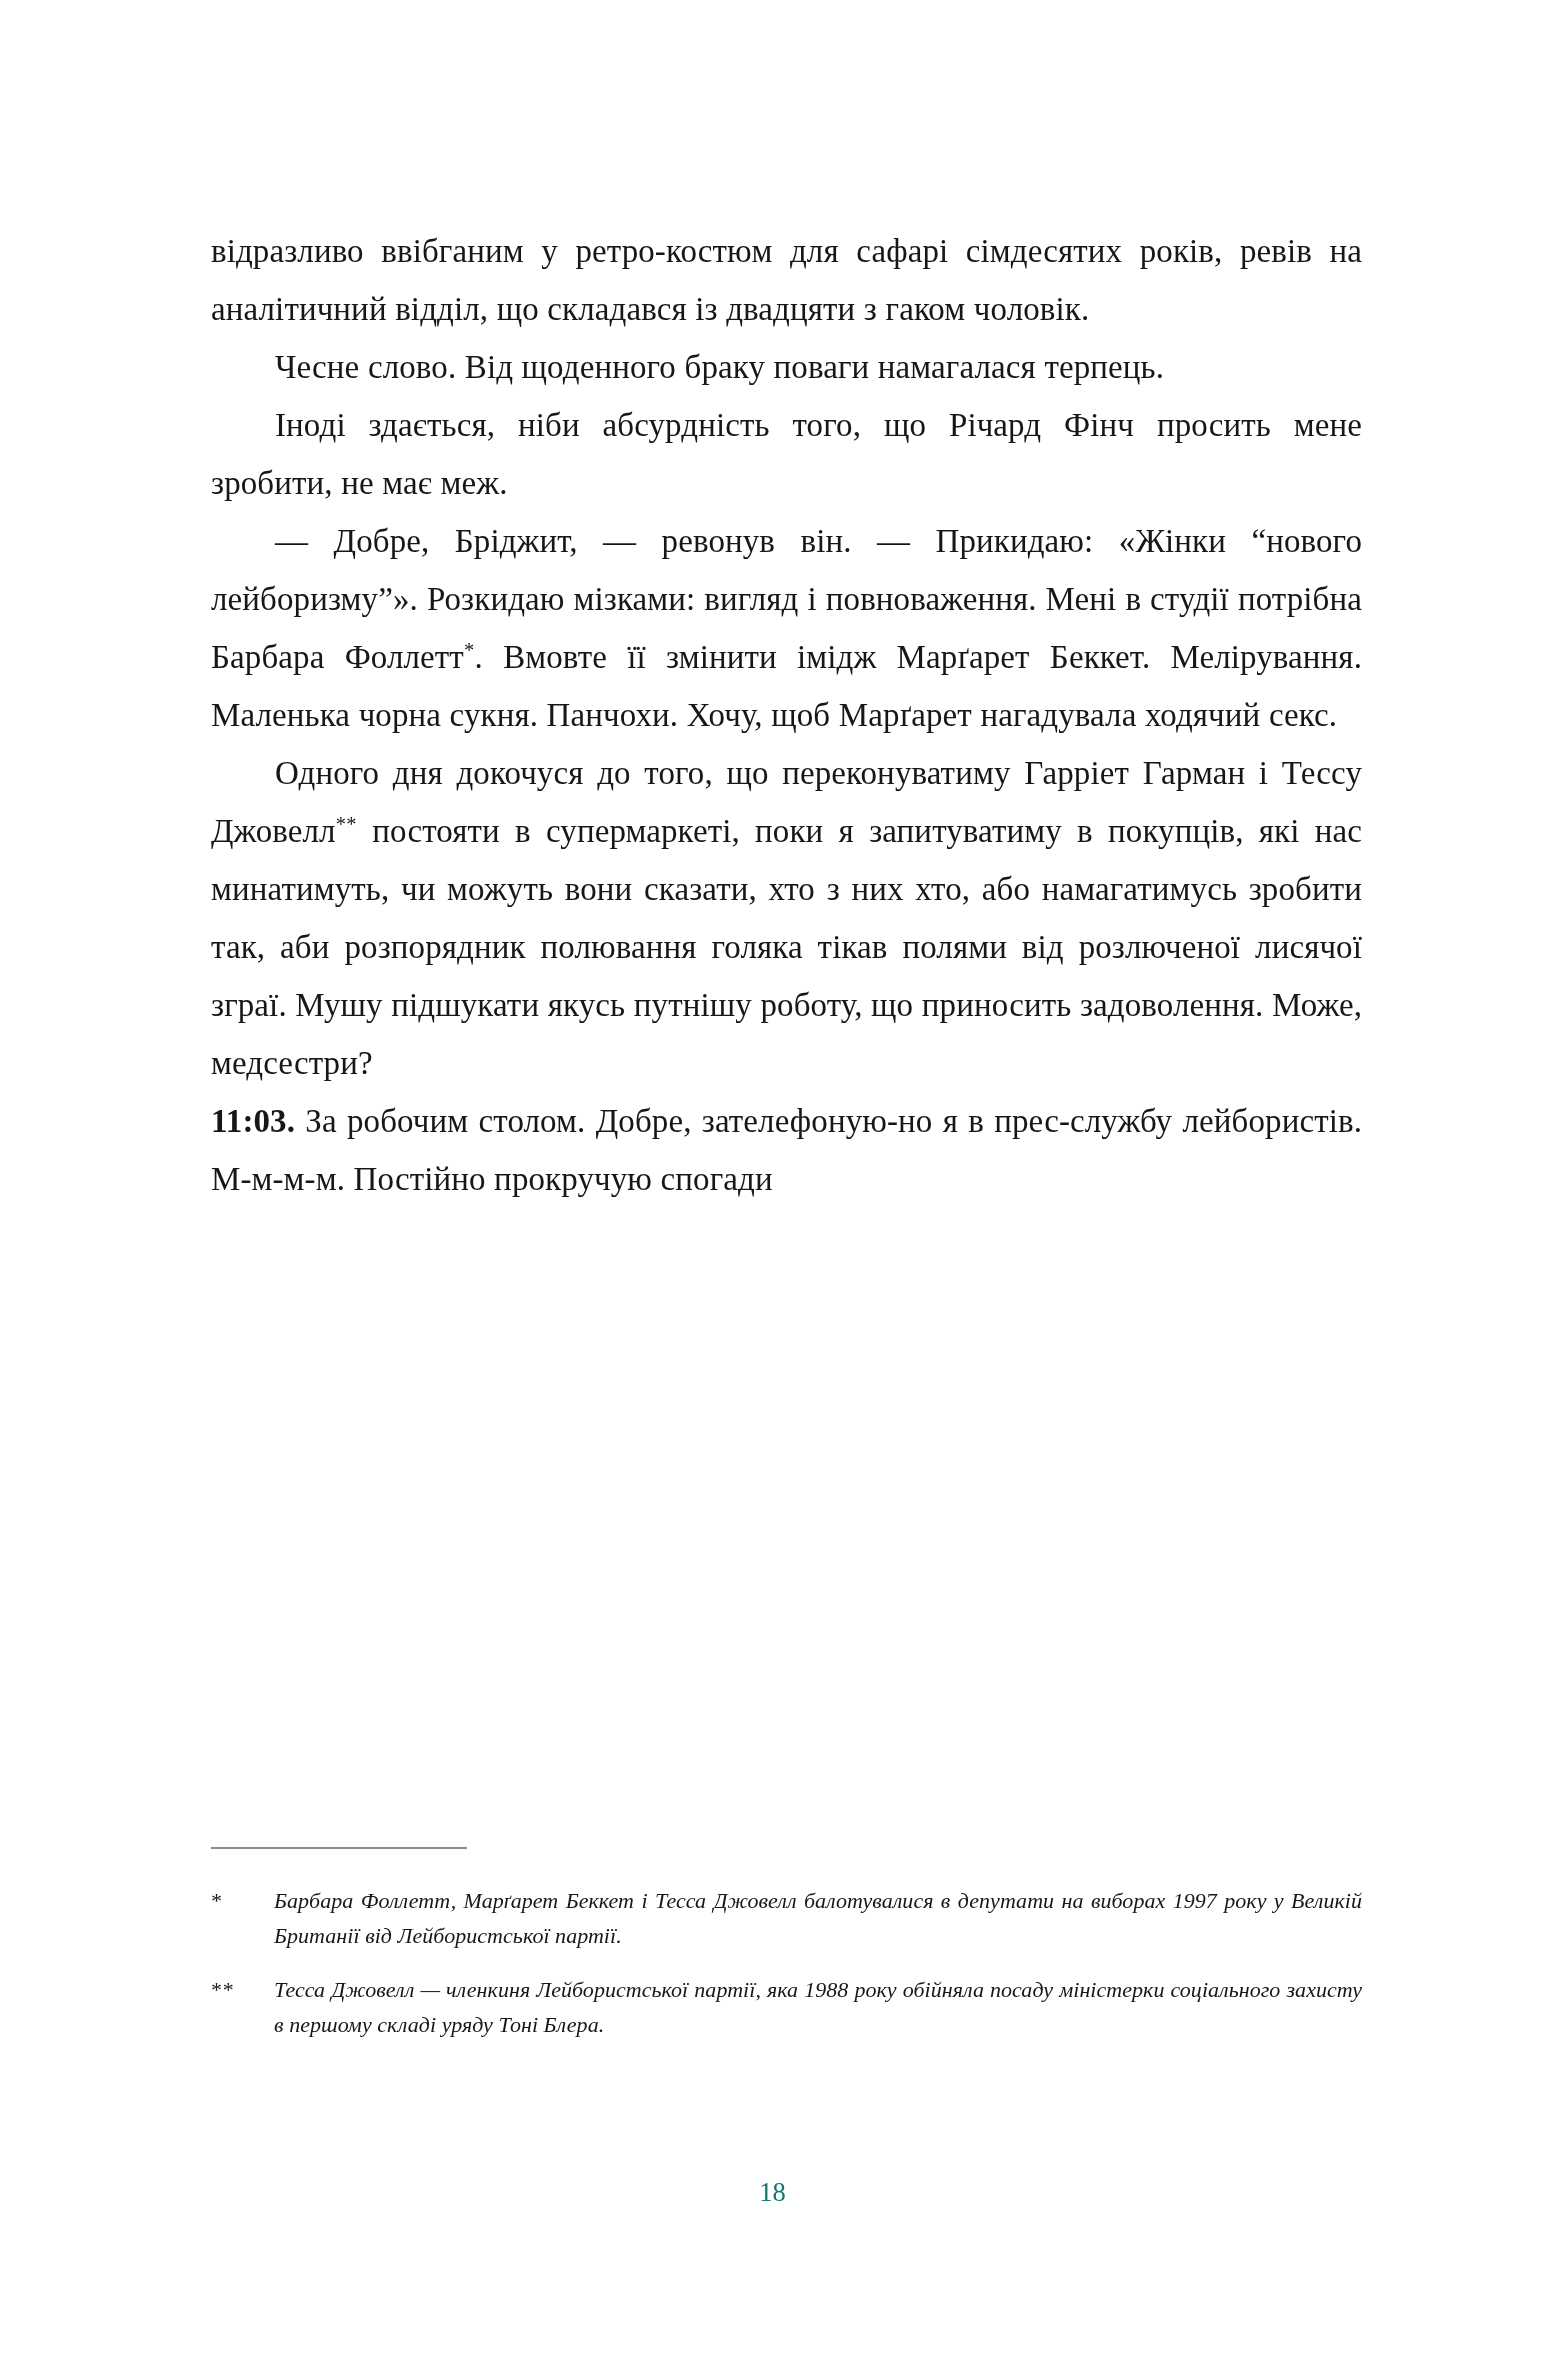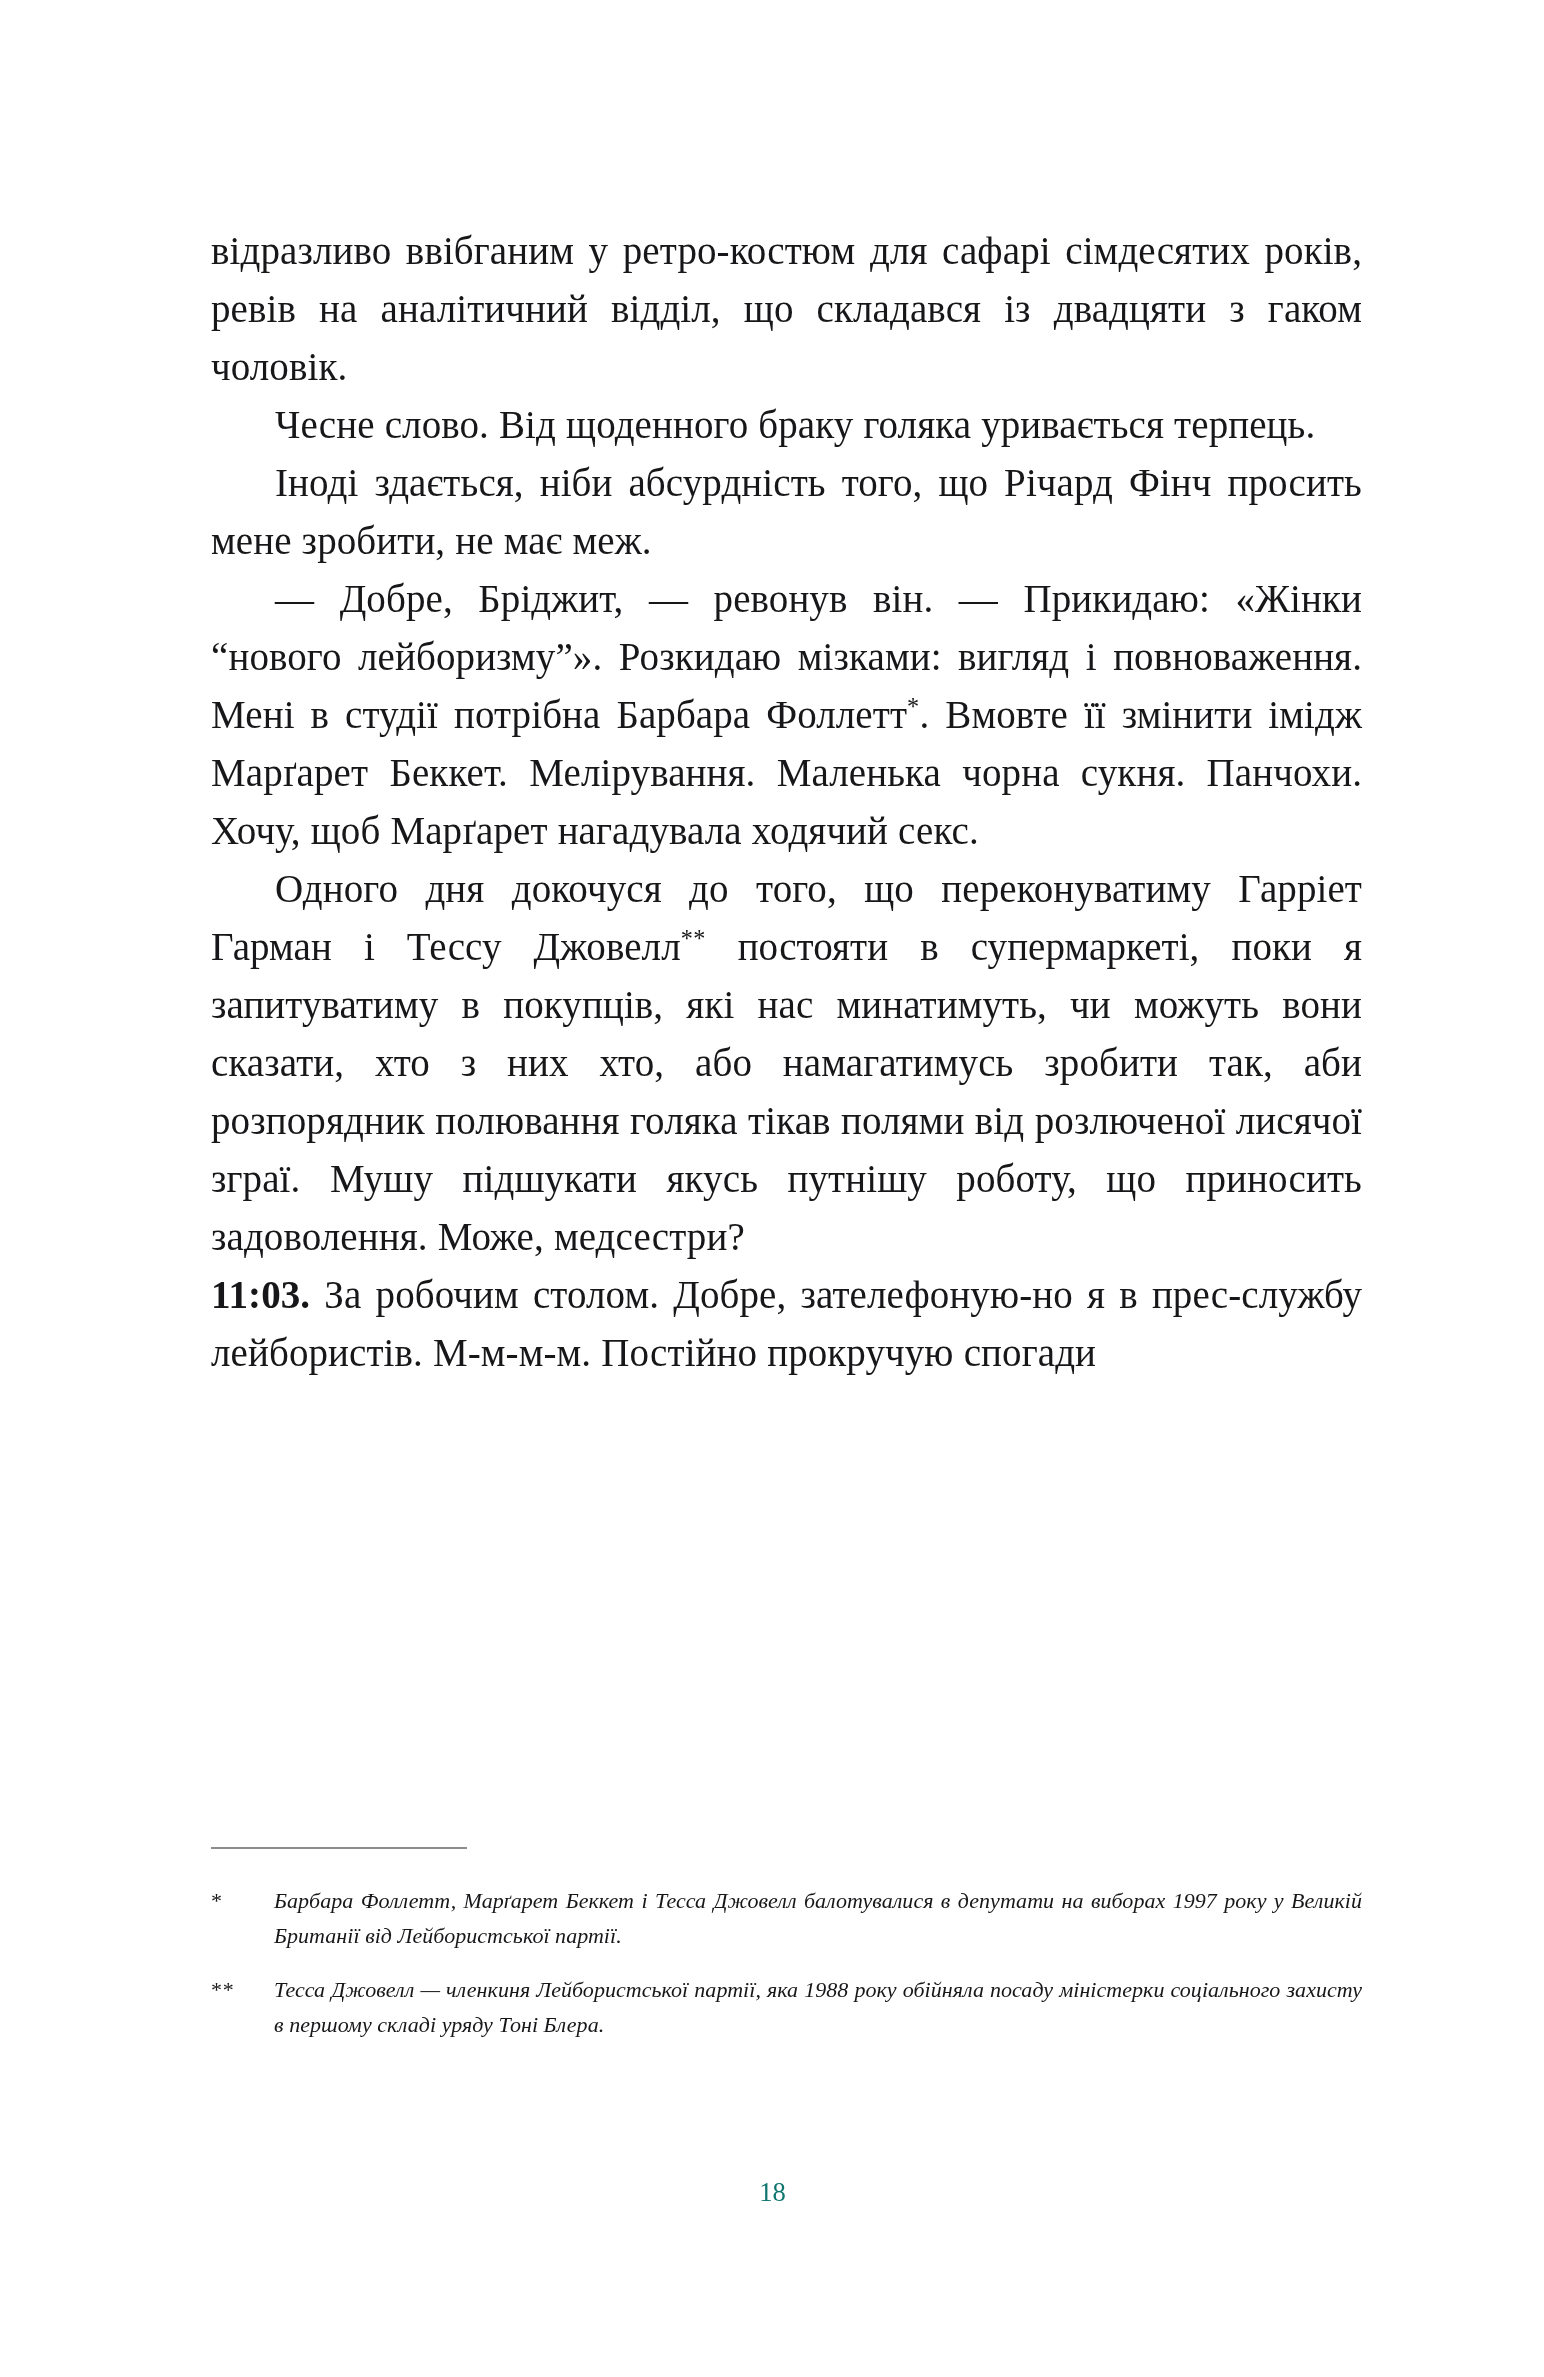--- a/index.html
+++ b/index.html
@@ -29,21 +29,21 @@
   
   .textblock {
     position: absolute;
     left: 211px;
     top: 222px;
     width: 1151px;
   }
 
   p.body {
     margin: 0;
-    font-size: 39px;
+    font-size: 33px;
     line-height: 58px;
     text-align: justify;
     text-indent: 64px;
     hyphens: manual;
     letter-spacing: 0.1px;
     word-spacing: 0.2px;
   }
   p.body.noindent { text-indent: 0; }
 
   p.body sup {
@@ -105,21 +105,21 @@
 </head>
 <body>
 
 <div class="page">
 
   <div class="textblock">
 
     <p class="body noindent">відразливо ввібганим у ретро-костюм для сафарі сімдесятих років, ревів на аналітичний відділ, що складався із двадцяти з гаком чоловік.</p>
 
 
-    <p class="body">Чесне слово. Від щоденного браку голяка уривається терпець.</p>
+    <p class="body">Чесне слово. Від щоденного браку поваги намагалася терпець.</p>
 
     <p class="body">Іноді здається, ніби абсурдність того, що Річард Фінч просить мене зробити, не має меж.</p>
 
     <p class="body"><span>— Добре, Бріджит, — ревонув він. — Прикидаю: «Жінки “нового лейборизму”». Розкидаю мізками: вигляд і повноваження. Мені в студії потрібна Барбара Фоллетт</span><sup>*</sup><span>. Вмовте її змінити імідж Марґарет Беккет. Мелірування. Маленька чорна сукня. Панчохи. Хочу, щоб Марґарет нагадувала ходячий секс.</span></p>
 
     <p class="body"><span>Одного дня докочуся до того, що переконуватиму Гарріет Гарман і Тессу Джовелл</span><sup>**</sup><span> постояти в супермаркеті, поки я запитуватиму в покупців, які нас минатимуть, чи можуть вони сказати, хто з них хто, або намагатимусь зробити так, аби розпорядник полювання голяка тікав полями від розлюченої лисячої зграї. Мушу підшукати якусь путнішу роботу, що приносить задоволення. Може, медсестри?</span></p>
 
     <p class="body noindent gap-before"><span class="tstamp">11:03.</span><span> За робочим столом. Добре, зателефоную-но я в прес-службу лейбористів. М-м-м-м. Постійно прокручую спогади</span></p>
 
   </div>

